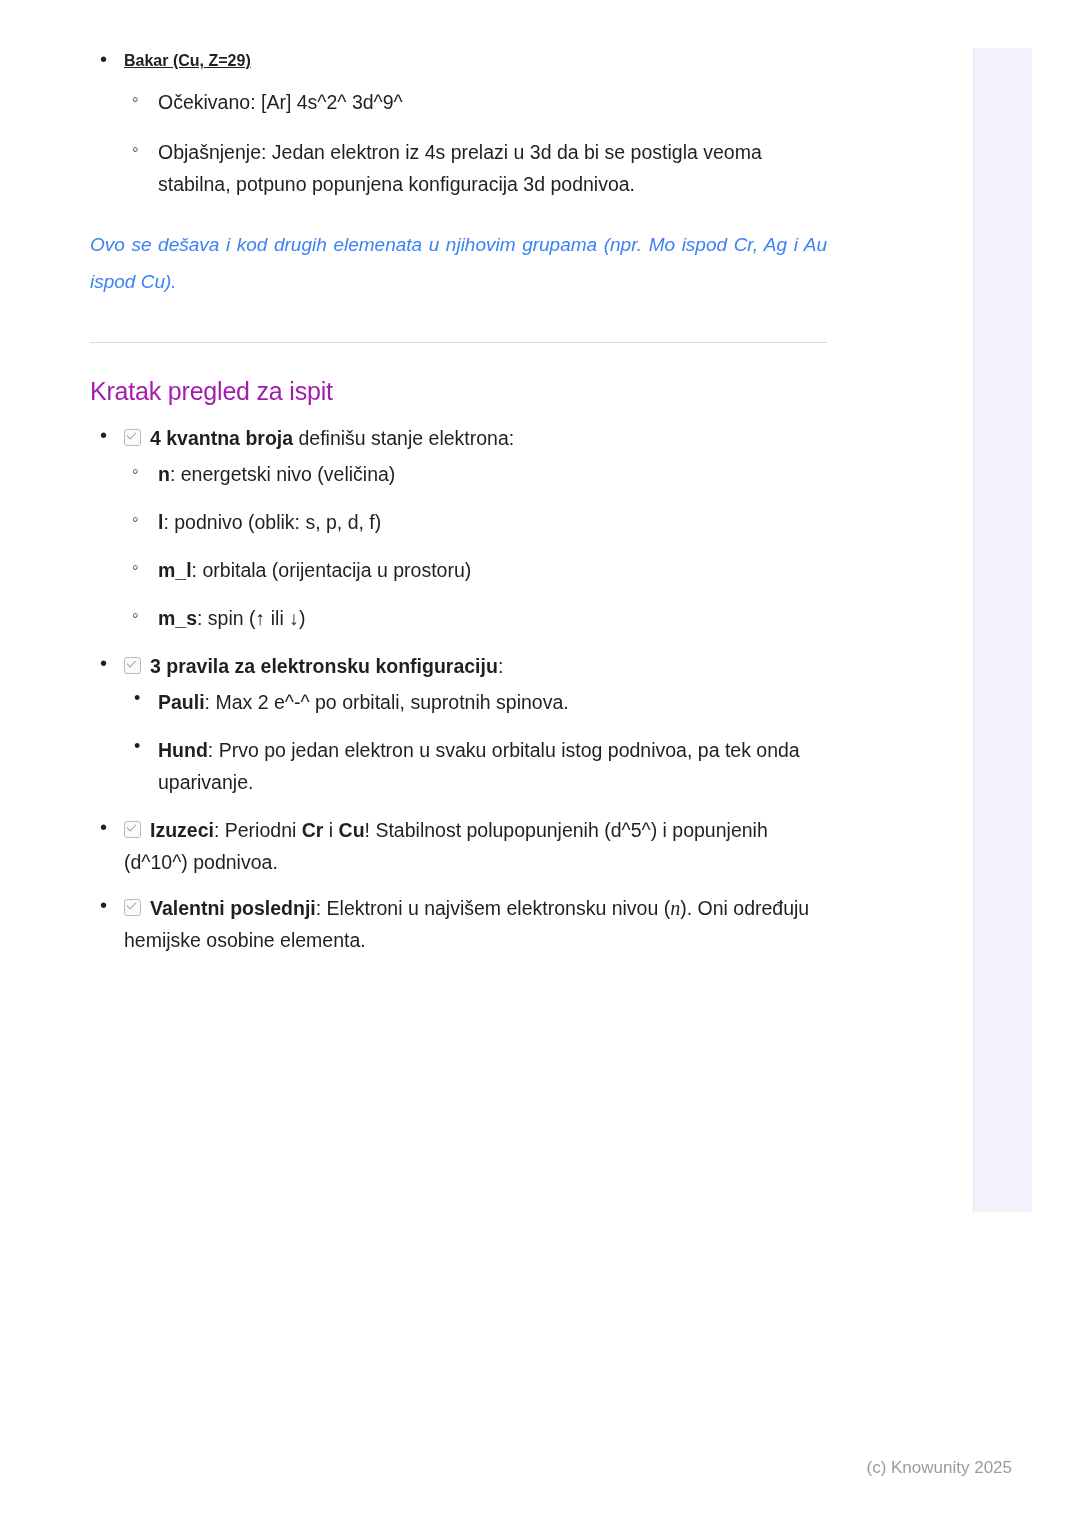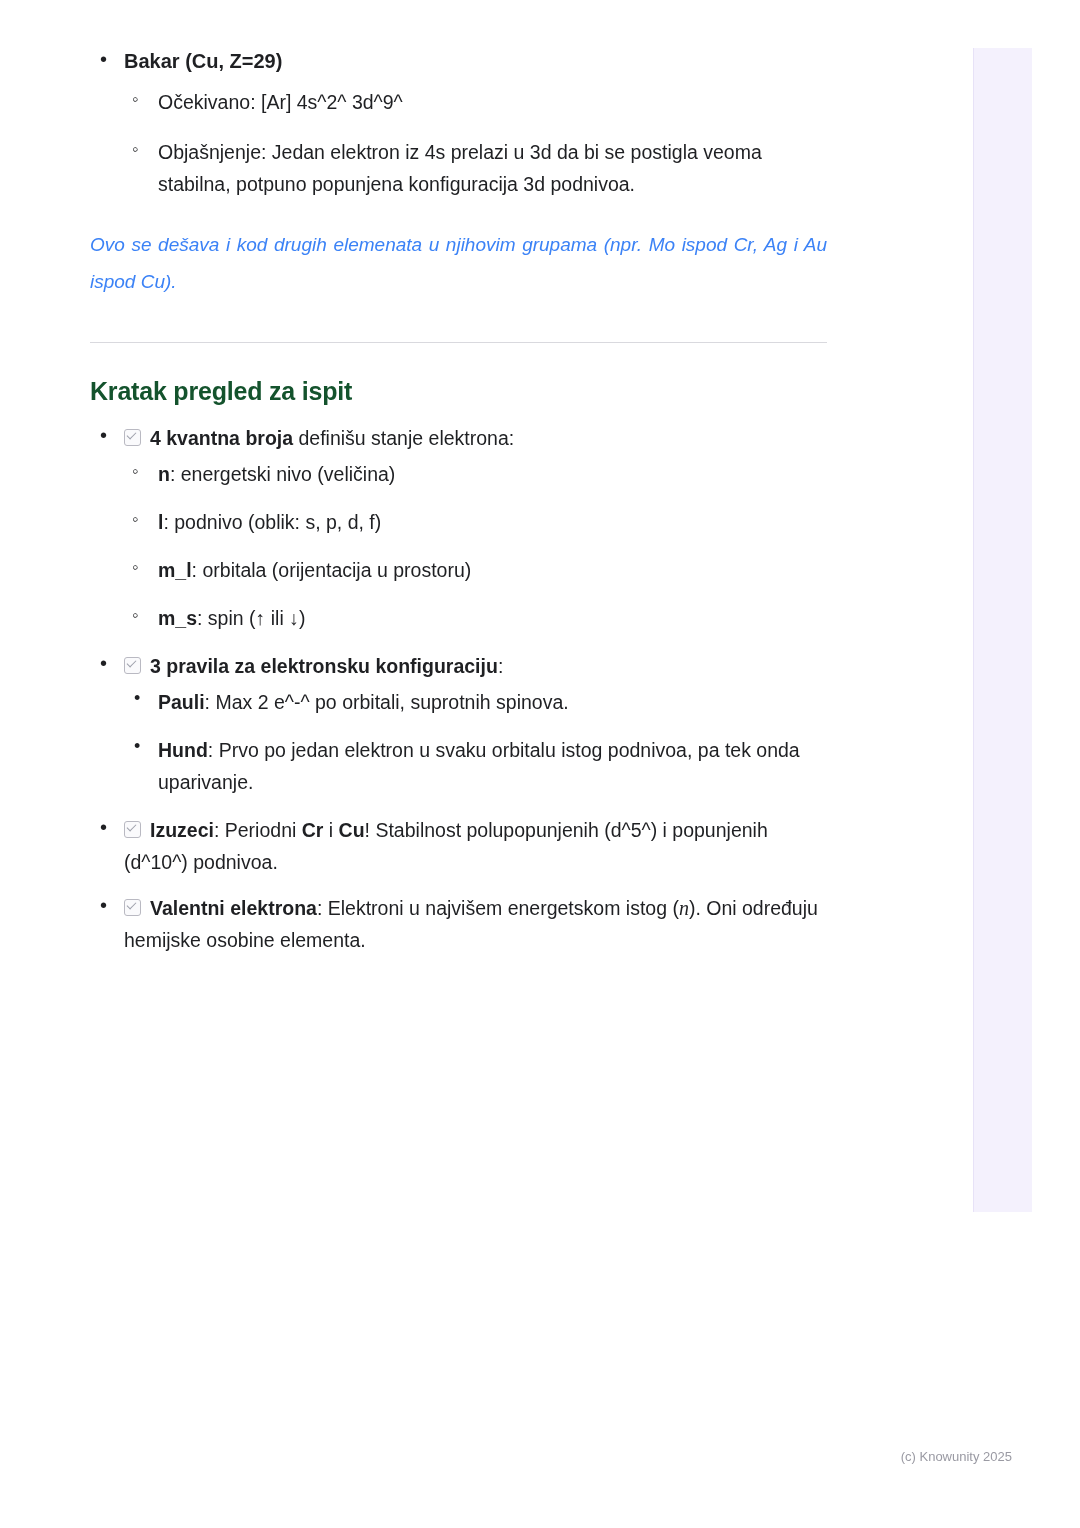--- a/index.html
+++ b/index.html
@@ -74,46 +74,47 @@
   }
 
   .txt {
     font-size: 19.5px;
     line-height: 32px;
     color: #1f2023;
   }
   .b { font-weight: bold; }
 
   .lead-item {
-    font-size: 20px;
+    font-size: 16px;
     font-weight: bold;
     line-height: 30px;
+    text-decoration: underline;
   }
 
   .note-italic {
     font-style: italic;
     font-size: 19px;
     line-height: 37px;
     color: #3b82f6;
     margin: 26px 0 0 0;
     text-align: justify;
     width: 737px;
   }
 
   hr.divider {
     border: none;
     border-top: 1px solid #d9d9de;
     margin: 42px 0 0 0;
     width: 737px;
   }
 
   h2.section-title {
-    color: #14532d;
+    color: #a21caf;
     font-size: 25px;
-    font-weight: bold;
+    font-weight: normal;
     margin: 34px 0 16px 0;
     letter-spacing: -0.2px;
   }
 
   .check {
     display: inline-block;
     width: 15px;
     height: 15px;
     border: 1.5px solid #b9b9c2;
     border-radius: 3px;
@@ -181,22 +182,22 @@
     font-size: 18px;
     line-height: 28px;
     color: #1f2023;
   }
 
   .mi { font-style: italic; font-family: "Liberation Serif", serif; font-size: 20px; }
 
   .footer {
     position: absolute;
     right: 68px;
-    bottom: 64px;
-    font-size: 13px;
+    bottom: 50px;
+    font-size: 17px;
     color: #9a9aa3;
     text-align: center;
   }
 </style>
 </head>
 <body>
 
 <div class="page-strip"></div>
 
 <div class="content">
@@ -259,20 +260,20 @@
 
 
     <li>
       <div class="txt">
         <span class="check"></span><span class="b">Izuzeci</span><span>: Periodni </span><span class="b">Cr</span><span> i </span><span class="b">Cu</span><span>! Stabilnost polupopunjenih (d^5^) i popunjenih (d^10^) podnivoa.</span>
       </div>
     </li>
 
     <li>
       <div class="txt">
-        <span class="check"></span><span class="b">Valentni elektrona</span><span>: Elektroni u najvišem energetskom istog (</span><span class="mi">n</span><span>). Oni određuju hemijske osobine elementa.</span>
+        <span class="check"></span><span class="b">Valentni poslednji</span><span>: Elektroni u najvišem elektronsku nivou (</span><span class="mi">n</span><span>). Oni određuju hemijske osobine elementa.</span>
       </div>
     </li>
 
   </ul>
 </div>
 
 <div class="footer">(c) Knowunity 2025</div>
 
 </body></html>

